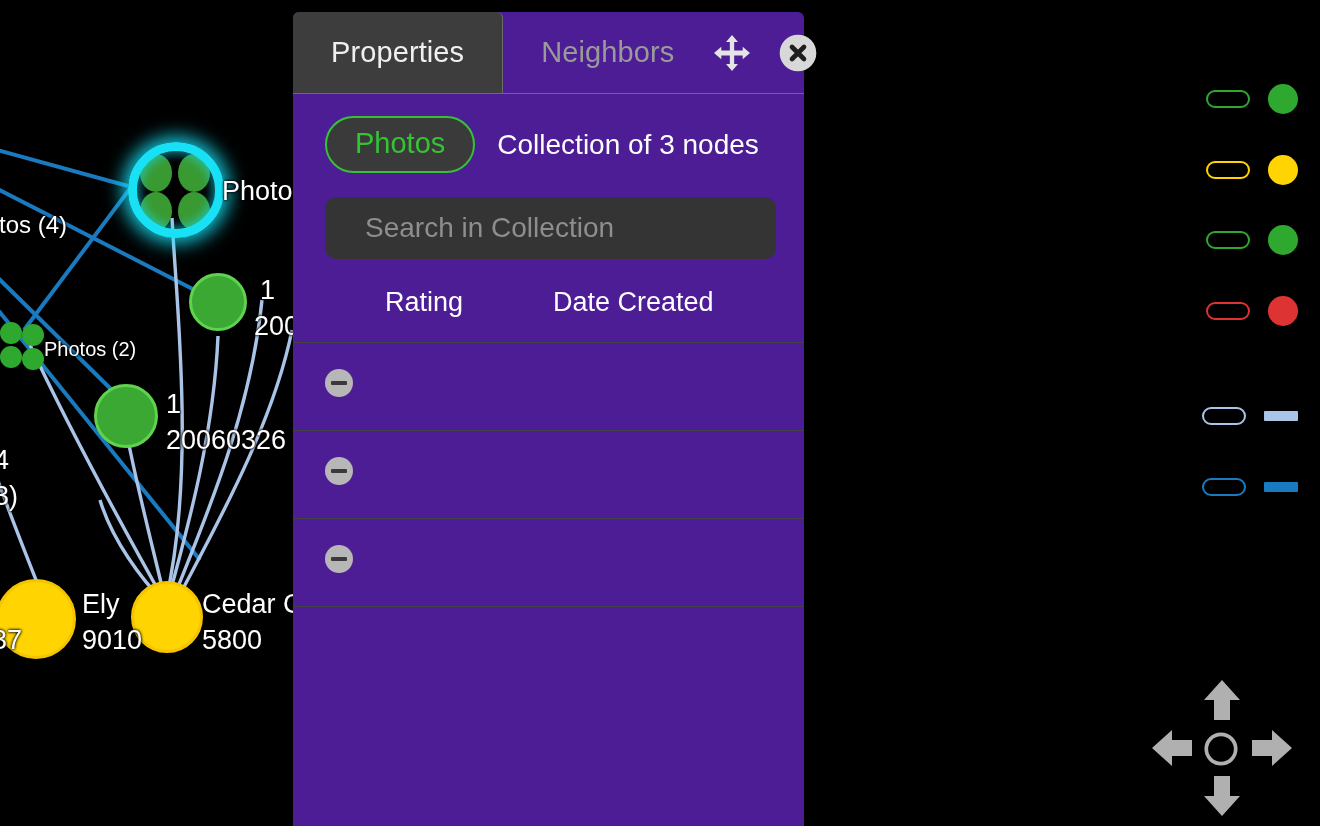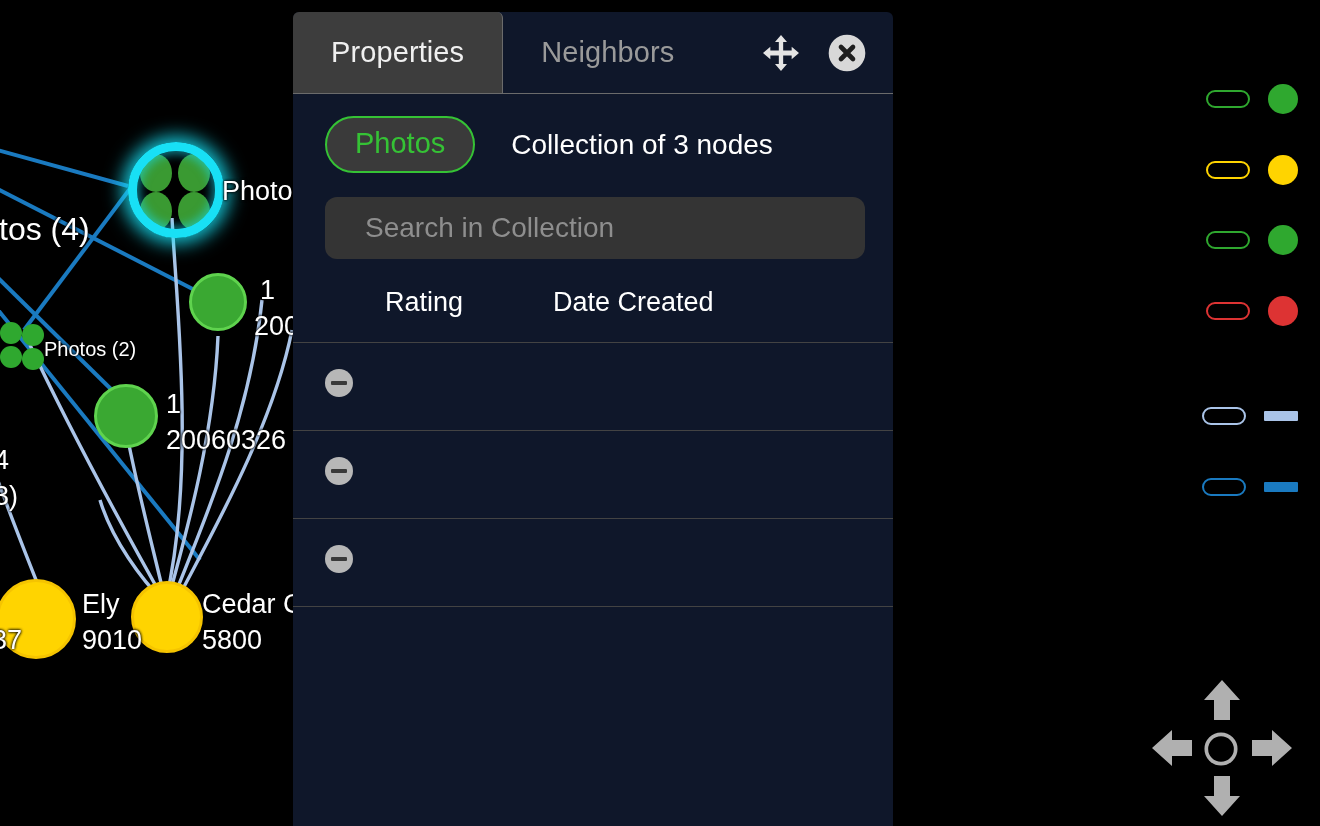--- a/index.html
+++ b/index.html
@@ -38,43 +38,43 @@
   .chip {
     border-radius: 999px; border: 2px solid #fff;
     padding: 6px 20px 8px; font-size: 27px; line-height: 1.05;
     background: transparent; white-space: nowrap; font-weight: 400;
   }
   .dot { width: 30px; height: 30px; border-radius: 50%; flex: 0 0 auto; }
   .bar { width: 34px; height: 10px; border-radius: 1px; flex: 0 0 auto; }
 
   
   #panel {
-    position: absolute; left: 293px; top: 12px; width: 600px; height: 814px;
-    background: #0f172a; border-radius: 6px 6px 0 0;
+    position: absolute; left: 293px; top: 12px; width: 511px; height: 814px;
+    background: #4c1d95; border-radius: 6px 6px 0 0;
   }
   #tabbar {
     position: relative; height: 82px; display: flex; align-items: stretch;
     border-bottom: 1px solid #6b6b6b;
   }
   .tab {
     display: flex; align-items: center; padding: 0 38px;
     font-size: 29px; color: #9a9a9a; letter-spacing: .1px;
   }
   .tab.active {
     background: #3d3d3d; color: #f0f0f0;
     border-radius: 6px 6px 0 0;
     border-right: 1px solid #6b6b6b;
   }
   .tabspacer { flex: 1 1 auto; }
   .panel-ctrls { display: flex; align-items: center; gap: 26px; padding-right: 26px; }
   .ic { width: 40px; height: 40px; display: block; }
 
   .panel-body { padding: 0; }
   .hdr-row {
-    display: flex; align-items: center; gap: 36px;
+    display: flex; align-items: center; gap: 22px;
     padding: 22px 30px 0 32px;
   }
   .type-chip {
     border: 2px solid #35c235; border-radius: 999px;
     background: #3a3a3a; color: #35c235;
     font-size: 29px; padding: 9px 28px 11px;
   }
   .hdr-title { color: #fff; font-size: 28px; font-weight: normal; text-align: center; }
 
   .searchwrap { padding: 24px 28px 0 32px; }
@@ -152,21 +152,21 @@
 
     <div class="gnode" style="left:189px; top:273px; width:58px; height:58px; background:#3aa832; border:3px solid #5fd34e;"></div>
 
     <div class="gnode" style="left:94px; top:384px; width:64px; height:64px; background:#3aa832; border:3px solid #5fd34e;"></div>
 
     <div class="gnode" style="left:-4px; top:579px; width:80px; height:80px; background:#ffd400; border:3px solid #f5c400;"></div>
     <div class="gnode" style="left:131px; top:581px; width:72px; height:72px; background:#ffd400; border:3px solid #f5c400;"></div>
 
     <div id="graph-labels">
         <div class="glabel" style="left: 222px; top: 176px; font-size: 27px;">Photos (3)</div>
-        <div class="glabel" style="left: -1px; top: 211px; font-size: 32px;">tos (4)</div>
+        <div class="glabel" style="left: -1px; top: 211px; font-size: 24px;">tos (4)</div>
         <div class="glabel" style="left: 44px; top: 338px; font-size: 20px;">Photos (2)</div>
         <div class="glabel" style="left: 260px; top: 275px; font-size: 27px;">1</div>
         <div class="glabel" style="left: 254px; top: 311px; font-size: 27px;">20060326</div>
         <div class="glabel" style="left: 166px; top: 389px; font-size: 27px;">1</div>
         <div class="glabel" style="left: 166px; top: 425px; font-size: 27px;">20060326</div>
         <div class="glabel" style="left: -6px; top: 445px; font-size: 27px;">4</div>
         <div class="glabel" style="left: -6px; top: 481px; font-size: 27px;">3)</div>
         <div class="glabel" style="left: 82px; top: 589px; font-size: 27px;">Ely</div>
         <div class="glabel" style="left: 82px; top: 625px; font-size: 27px;">9010</div>
         <div class="glabel" style="left: -8px; top: 625px; font-size: 27px;">37</div>

